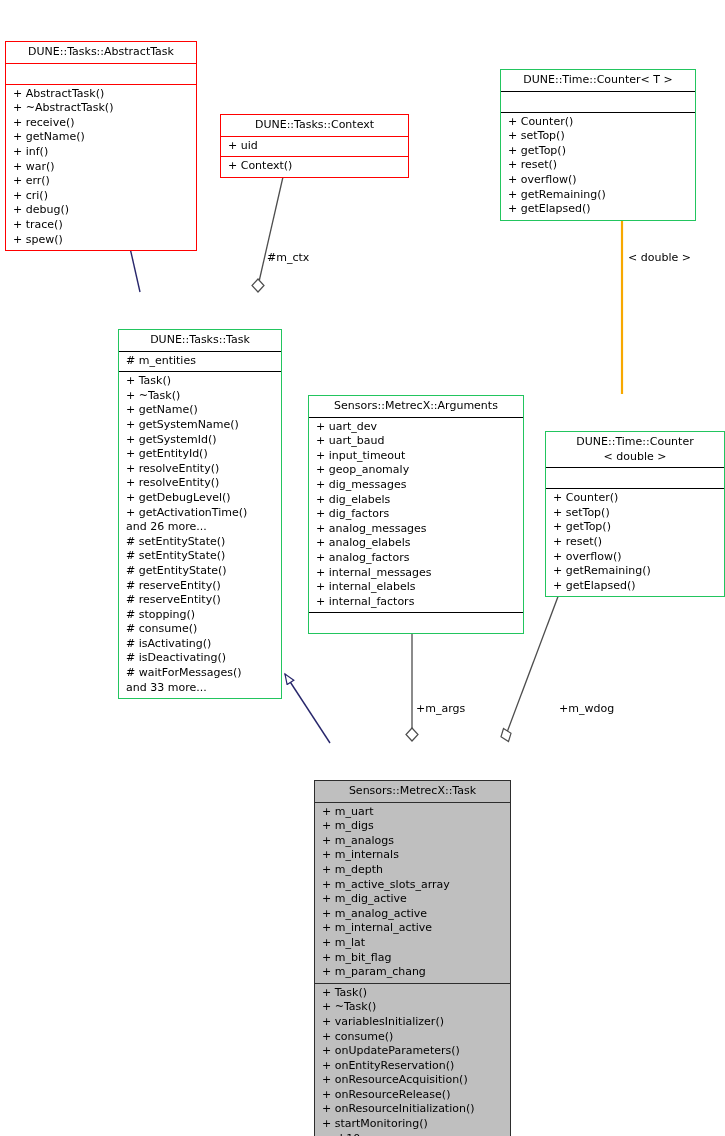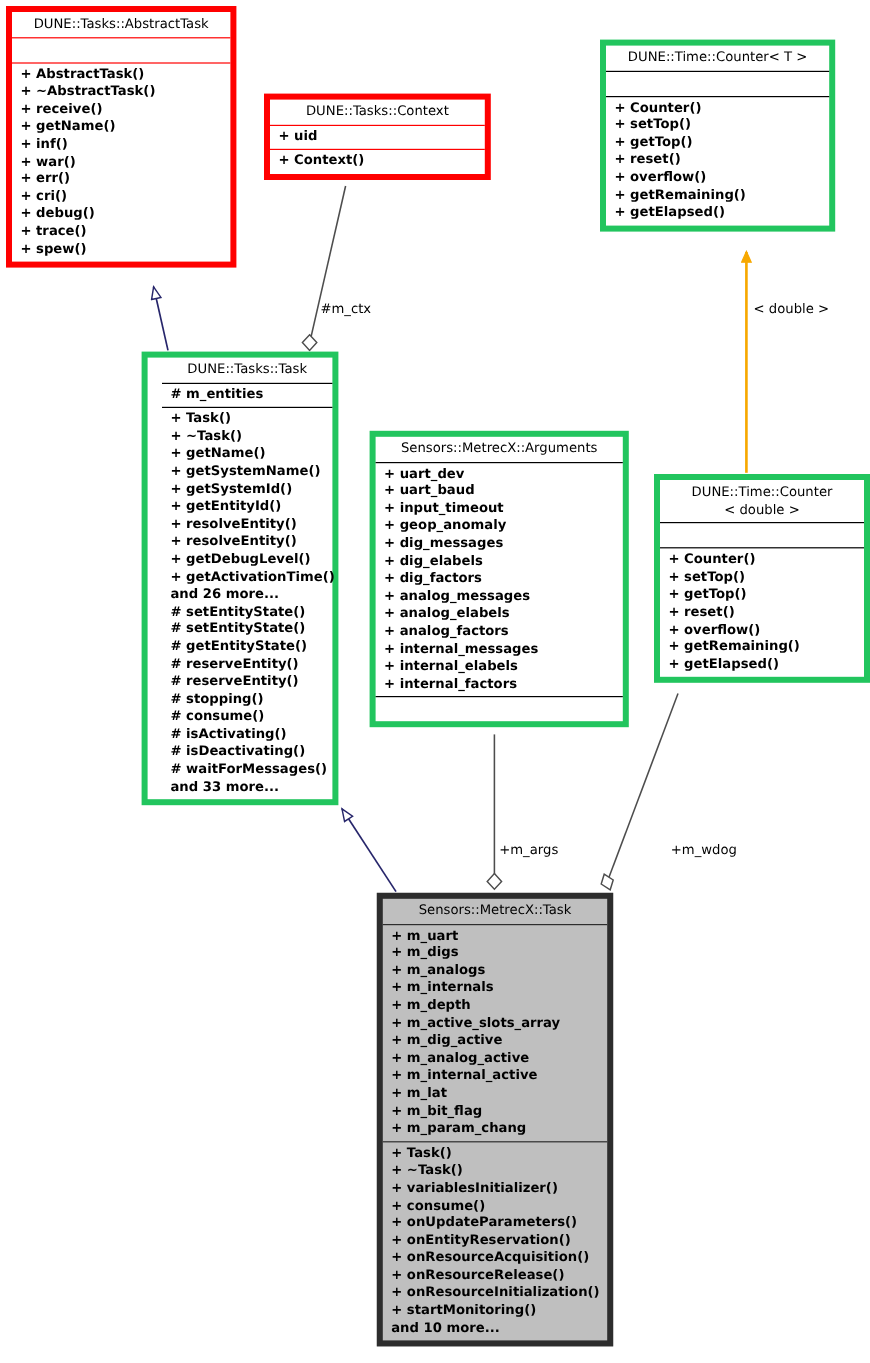--- a/index.html
+++ b/index.html
@@ -22,24 +22,25 @@
     left: 0;
     top: 0;
     width: 725px;
     height: 1136px;
     pointer-events: none;
   }
   .uml-class {
     position: absolute;
     box-sizing: border-box;
     background: #ffffff;
-    border: 5px solid #22c55e;
+    border: 1px solid #22c55e;
     font-size: 11px;
     line-height: 14.6px;
     color: #000000;
+    margin-top: 36px;
   }
   .uml-class.red {
     border-color: #ff0000;
   }
   .uml-class.gray {
     background: #bfbfbf;
     border-color: #2d2d2d;
   }
   .cls-title {
     text-align: center;
@@ -53,21 +54,20 @@
     border-top: 1px solid #000000;
   }
   .uml-class.red .cls-sep {
     border-top-color: #ff0000;
   }
   .uml-class.gray .cls-sep {
     border-top-color: #2d2d2d;
   }
   .cls-compartment {
     padding: 2px 4px 3px 7px;
-    font-weight: bold;
   }
   .cls-compartment.empty {
     height: 16px;
     padding-top: 2px;
     padding-bottom: 2px;
   }
   .member {
     white-space: pre;
     font-size: 11px;
     line-height: 14.6px;
@@ -170,21 +170,21 @@
         <div class="member">+ Counter()</div>
         <div class="member">+ setTop()</div>
         <div class="member">+ getTop()</div>
         <div class="member">+ reset()</div>
         <div class="member">+ overflow()</div>
         <div class="member">+ getRemaining()</div>
         <div class="member">+ getElapsed()</div>
       </div>
   </div>
 
-  <div class="uml-class" style="left:118px; top:293px; width:164px;padding-left:12px;">
+  <div class="uml-class" style="left:118px; top:293px; width:164px;">
     <div class="cls-title">DUNE::Tasks::Task</div>
     <div class="cls-sep"></div>
     <div class="cls-compartment">
         <div class="member"># m_entities</div>
       </div>
     <div class="cls-sep"></div>
     <div class="cls-compartment">
         <div class="member">+ Task()</div>
         <div class="member">+ ~Task()</div>
         <div class="member">+ getName()</div>

